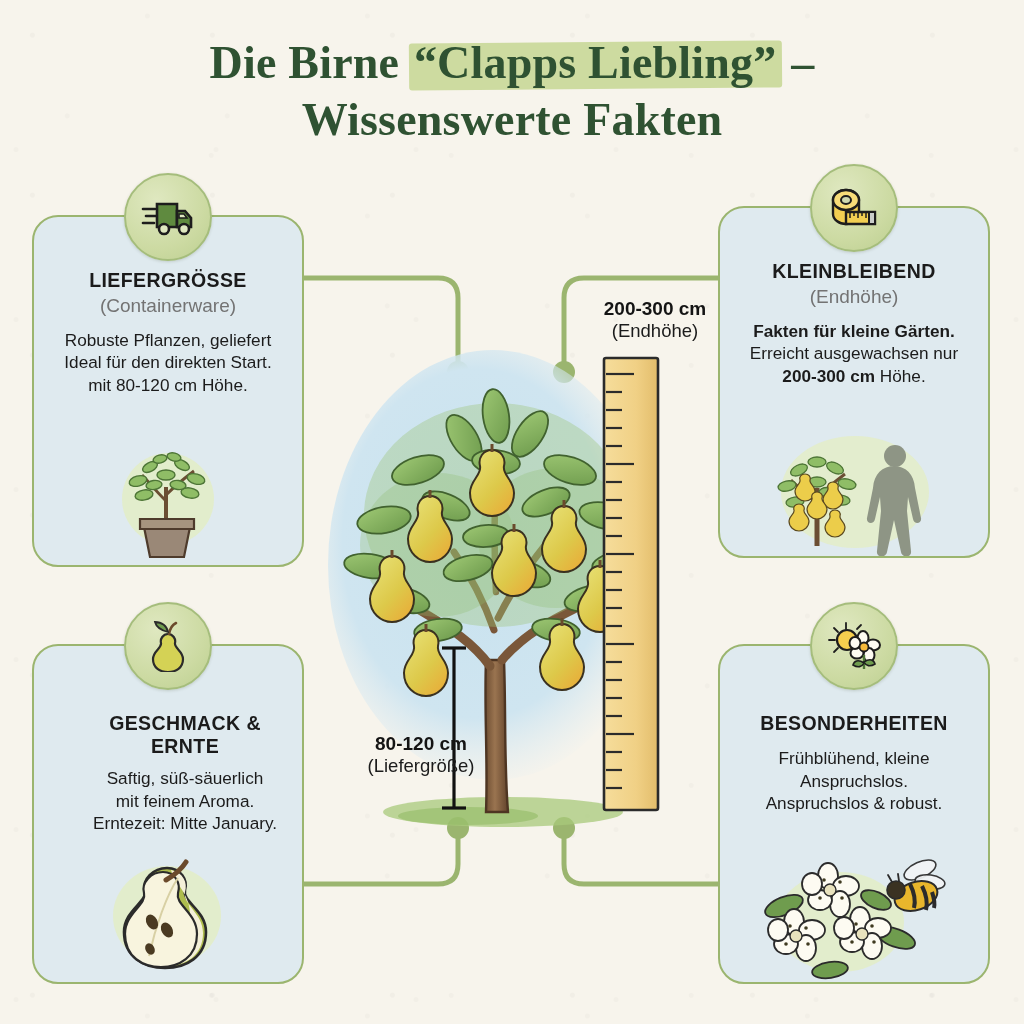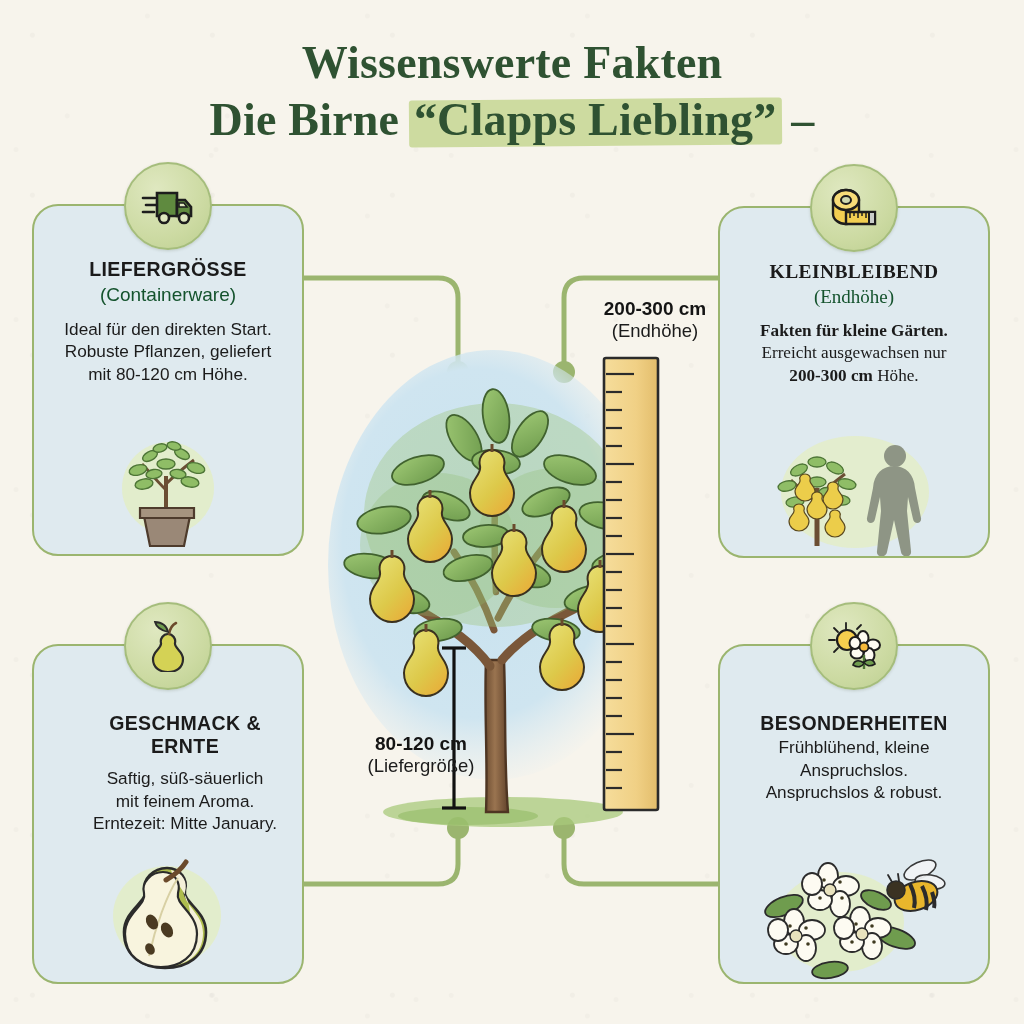--- a/index.html
+++ b/index.html
@@ -51,22 +51,22 @@
 
   
   .card{
     position:absolute;
     background:#dfeaef;
     border:2.5px solid #9bb56f;
     border-radius:26px;
     box-sizing:border-box;
     z-index:3;
   }
-  .card-tl{left:32px;  top:204px; width:272px; height:352px;}
-  .card-tr{left:718px; top:206px; width:272px; height:352px;font-family:Liberation Serif, serif;}
+  .card-tl{left:32px;  top:215px; width:272px; height:352px;}
+  .card-tr{left:718px; top:206px; width:272px; height:352px;}
   .card-bl{left:32px;  top:644px; width:272px; height:340px;}
   .card-br{left:718px; top:644px; width:272px; height:340px;}
 
   .badge{
     position:absolute;
     width:84px;height:84px;border-radius:50%;
     background:radial-gradient(circle at 36% 30%, #dfe8c0 0%, #ccdaa2 62%, #bccf90 100%);
     border:2.5px solid #a5bd7c;
     left:50%;transform:translateX(-50%);
     top:-44px;
@@ -81,21 +81,21 @@
     top:52px;
     padding:0 14px;
     text-align:center;
     box-sizing:border-box;
   }
   .c-title{
     font-size:19.5px;font-weight:700;color:#1b1b1b;
     letter-spacing:.4px;line-height:1.18;margin:0 0 3px;
   }
   .c-sub{
-    font-size:19px;color:#14532d;line-height:1.2;margin:0 0 11px;font-weight:400;
+    font-size:19px;color:#737373;line-height:1.2;margin:0 0 11px;font-weight:400;
   }
   .c-text{
     font-size:17.2px;color:#1b1b1b;line-height:1.31;margin:0;
   }
   .c-text .b{font-weight:700;}
 
   .card-art{
     position:absolute;left:0;right:0;bottom:0;
     display:flex;align-items:flex-end;justify-content:center;
   }
@@ -113,22 +113,22 @@
 
   .lbl-end{left:560px;top:298px;width:190px;}
   .lbl-del{left:326px;top:733px;width:190px;}
 </style>
 </head>
 <body>
 
 <div class="paper-grain"></div>
 
 <div class="title-wrap">
+  <div class="title-line"><span>Die Birne </span><span class="hl">“Clapps Liebling”</span><span> –</span></div>
   <div class="title-line">Wissenswerte Fakten</div>
-  <div class="title-line"><span>Die Birne </span><span class="hl">“Clapps Liebling”</span><span> –</span></div>
 </div>
 
 <svg class="connectors" width="1024" height="1024" viewBox="0 0 1024 1024">
   <g fill="none" stroke="#9bb56f" stroke-width="5" stroke-linecap="round">
 
     <path d="M 304 278 H 438 Q 458 278 458 298 V 368"></path>
 
     <path d="M 718 278 H 584 Q 564 278 564 298 V 368"></path>
 
     <path d="M 304 884 H 438 Q 458 884 458 864 V 832"></path>
@@ -309,22 +309,22 @@
       <path d="M36 14 H44 L50 21 V30 H36 Z" fill="#5f8a3f" stroke="#1d1d1d" stroke-width="2.6"></path>
       <path d="M38 17 H43 L46 21 H38 Z" fill="#dfe8c0" stroke="#1d1d1d" stroke-width="1.6"></path>
       <circle cx="23" cy="32" r="5" fill="#dfe8c0" stroke="#1d1d1d" stroke-width="2.6"></circle>
       <circle cx="43" cy="32" r="5" fill="#dfe8c0" stroke="#1d1d1d" stroke-width="2.6"></circle>
     </svg>
   </div>
   <div class="card-body">
     <div class="c-title">LIEFERGRÖSSE</div>
     <div class="c-sub">(Containerware)</div>
     <div class="c-text">
+      <div>Robuste Pflanzen, geliefert</div>
       <div>Ideal für den direkten Start.</div>
-      <div>Robuste Pflanzen, geliefert</div>
       <div>mit 80-120 cm Höhe.</div>
     </div>
   </div>
   <div class="card-art" style="height:138px;">
     <svg width="120" height="134" viewBox="0 0 120 134">
       <ellipse cx="60" cy="68" rx="46" ry="46" fill="#e3edc6" opacity=".85"></ellipse>
       <path d="M58 118 V56" stroke="#6b4e33" stroke-width="4" fill="none"></path>
       <path d="M58 70 C46 58 40 50 34 44" stroke="#6b4e33" stroke-width="3" fill="none"></path>
       <path d="M58 64 C70 52 78 46 86 40" stroke="#6b4e33" stroke-width="3" fill="none"></path>
       <g fill="#8fbd66" stroke="#4d7536" stroke-width="1.4">
@@ -456,21 +456,21 @@
         <ellipse cx="30" cy="32" rx="6.5" ry="5.5"></ellipse>
         <ellipse cx="28" cy="22" rx="5.5" ry="6"></ellipse>
       </g>
       <circle cx="37" cy="26" r="4.5" fill="#f6b93b" stroke="#1d1d1d" stroke-width="1.8"></circle>
       <path d="M37 34 V48" stroke="#4d7536" stroke-width="2.4" fill="none"></path>
       <path d="M37 42 C31 38 27 40 26 44 C31 47 35 46 37 42z" fill="#6f9c4e" stroke="#1d1d1d" stroke-width="1.6"></path>
       <path d="M37 41 C43 37 47 39 48 43 C43 46 39 45 37 41z" fill="#6f9c4e" stroke="#1d1d1d" stroke-width="1.6"></path>
     </svg>
   </div>
   <div class="card-body" style="top:66px;">
-    <div class="c-title" style="margin-bottom:1px;">BESONDERHEITEN</div>
+    <div class="c-title" style="margin-bottom:12px;">BESONDERHEITEN</div>
     <div class="c-text">
       <div>Frühblühend, kleine</div>
       <div>Anspruchslos.</div>
       <div>Anspruchslos &amp; robust.</div>
     </div>
   </div>
   <div class="card-art" style="height:140px;">
     <svg width="200" height="134" viewBox="0 0 200 134">
       <ellipse cx="86" cy="74" rx="64" ry="50" fill="#e3edc6" opacity=".85"></ellipse>
       <g fill="#6f9c4e" stroke="#2b2b2b" stroke-width="1.8">

